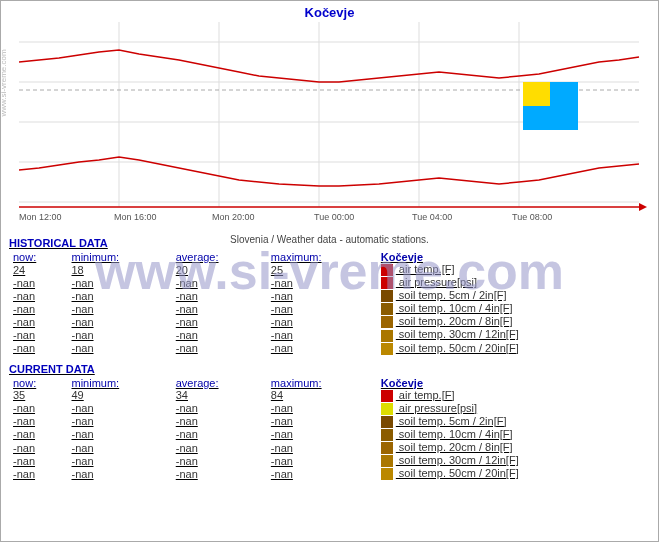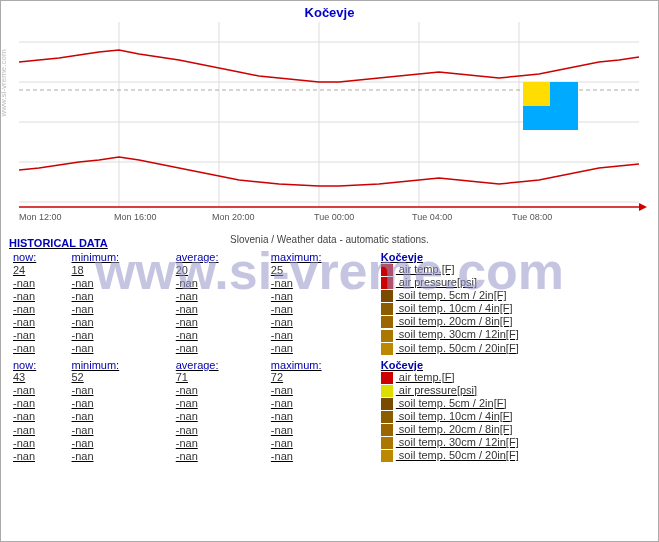--- a/index.html
+++ b/index.html
@@ -269,36 +269,37 @@
     <td style="padding:0 4px;">
       <span class="color-swatch" style="background:#bb8800;display:inline-block;width:12px;height:12px;vertical-align:middle;margin-right:3px;"></span>
       soil temp. 50cm / 20in[F]
     </td>
   </tr>
         </tbody>
     </table>
   </div>
 
   <div class="data-section">
+    <div class="section-header">CURRENT DATA</div>
     <table class="data-table">
       <thead>
         <tr>
           <td style="color:#0000aa;font-weight:normal;padding:0 4px;">now:</td>
           <td style="color:#0000aa;font-weight:normal;padding:0 4px;">minimum:</td>
           <td style="color:#0000aa;font-weight:normal;padding:0 4px;">average:</td>
           <td style="color:#0000aa;font-weight:normal;padding:0 4px;">maximum:</td>
           <td style="color:#0000aa;font-weight:bold;padding:0 4px;">Kočevje</td>
         </tr>
       </thead>
       <tbody id="current-tbody">
       <tr>
-    <td style="padding:0 4px;">43</td>
-    <td style="padding:0 4px;">52</td>
-    <td style="padding:0 4px;">71</td>
-    <td style="padding:0 4px;">72</td>
+    <td style="padding:0 4px;">35</td>
+    <td style="padding:0 4px;">49</td>
+    <td style="padding:0 4px;">34</td>
+    <td style="padding:0 4px;">84</td>
     <td style="padding:0 4px;">
       <span class="color-swatch" style="background:#cc0000;display:inline-block;width:12px;height:12px;vertical-align:middle;margin-right:3px;"></span>
       air temp.[F]
     </td>
   </tr>
           <tr>
     <td style="padding:0 4px;">-nan</td>
     <td style="padding:0 4px;">-nan</td>
     <td style="padding:0 4px;">-nan</td>
     <td style="padding:0 4px;">-nan</td>

